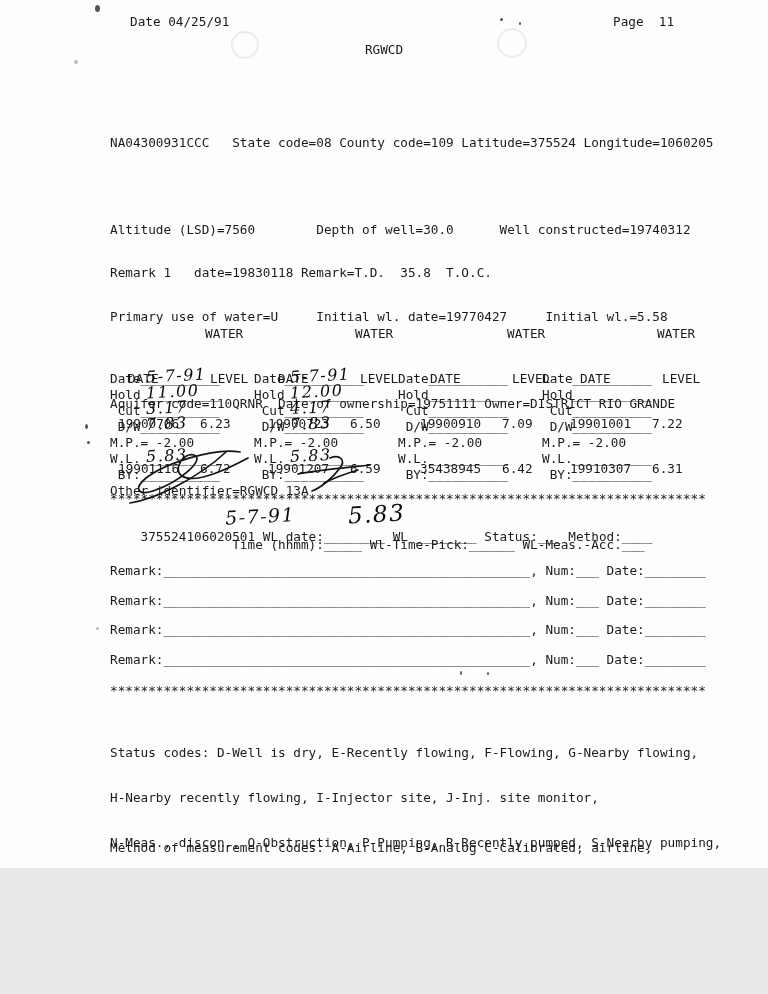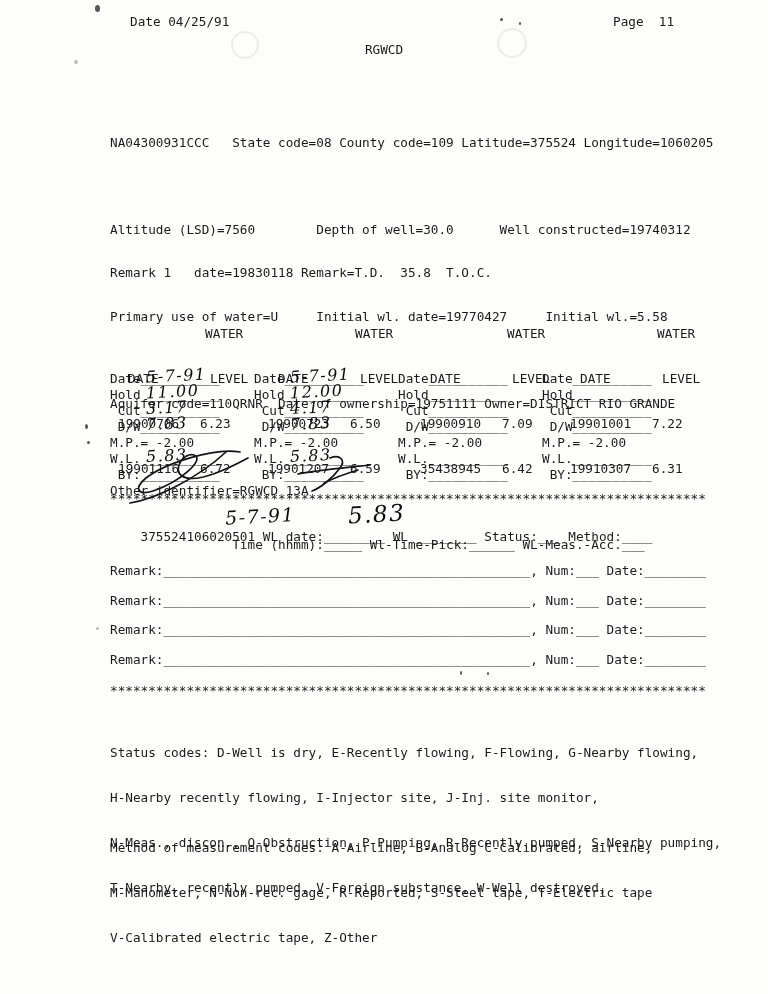--- a/index.html
+++ b/index.html
@@ -1,18 +1,18 @@
 <!DOCTYPE html>
 <html><head>
 <meta charset="utf-8">
 <style>
   html,body{margin:0;padding:0;background:#e8e8e8;}
   .page{
     position:relative;
-    width:768px;height:994px;
+    width:768px;height:868px;
     background:#fdfdfc;
     font-family:"DejaVu Sans Mono","Liberation Mono",monospace;
     font-size:12.7px;
     color:#1b1b1b;
     overflow:hidden;
   }
   .t{position:absolute;white-space:pre;}
   .lines{position:absolute;white-space:pre;line-height:29px;}
   .lines15{position:absolute;white-space:pre;line-height:15px;}
   

